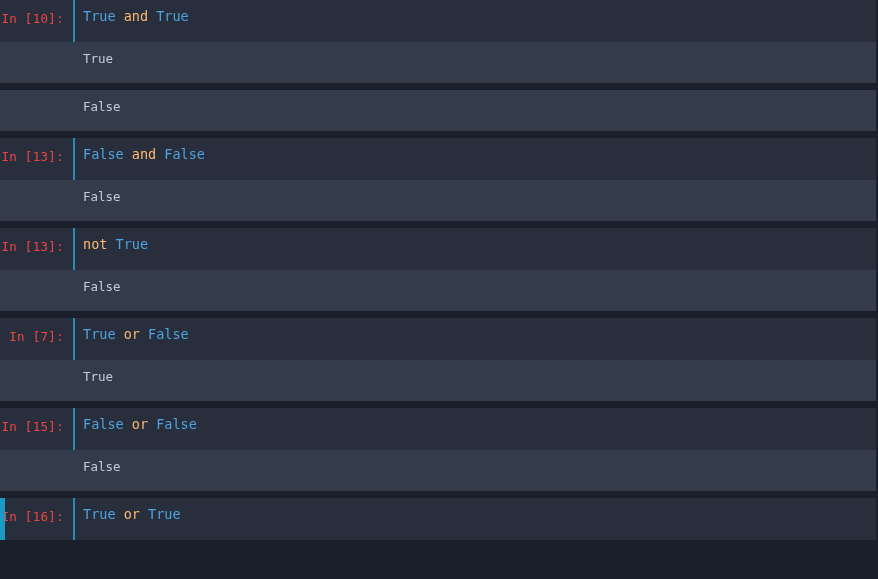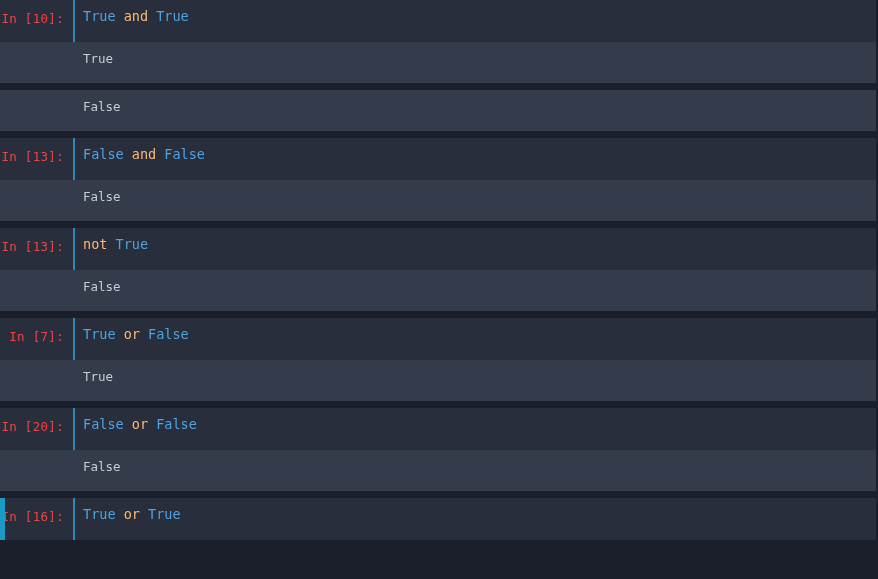--- a/index.html
+++ b/index.html
@@ -172,21 +172,21 @@
           <div class="source"><span class="tok-bool">True</span><span class=""> </span><span class="tok-op">or</span><span class=""> </span><span class="tok-bool">False</span></div>
         </div>
         <div class="output-row">
           <div class="prompt"></div>
           <div class="result">True</div>
         </div>
       </div>
       <div class="cell">
         <div class="cell-accent"></div>
         <div class="input-row">
-          <div class="prompt">In [20]:</div>
+          <div class="prompt">In [15]:</div>
           <div class="source"><span class="tok-bool">False</span><span class=""> </span><span class="tok-op">or</span><span class=""> </span><span class="tok-bool">False</span></div>
         </div>
         <div class="output-row">
           <div class="prompt"></div>
           <div class="result">False</div>
         </div>
       </div>
       <div class="cell selected">
         <div class="cell-accent"></div>
         <div class="input-row">

